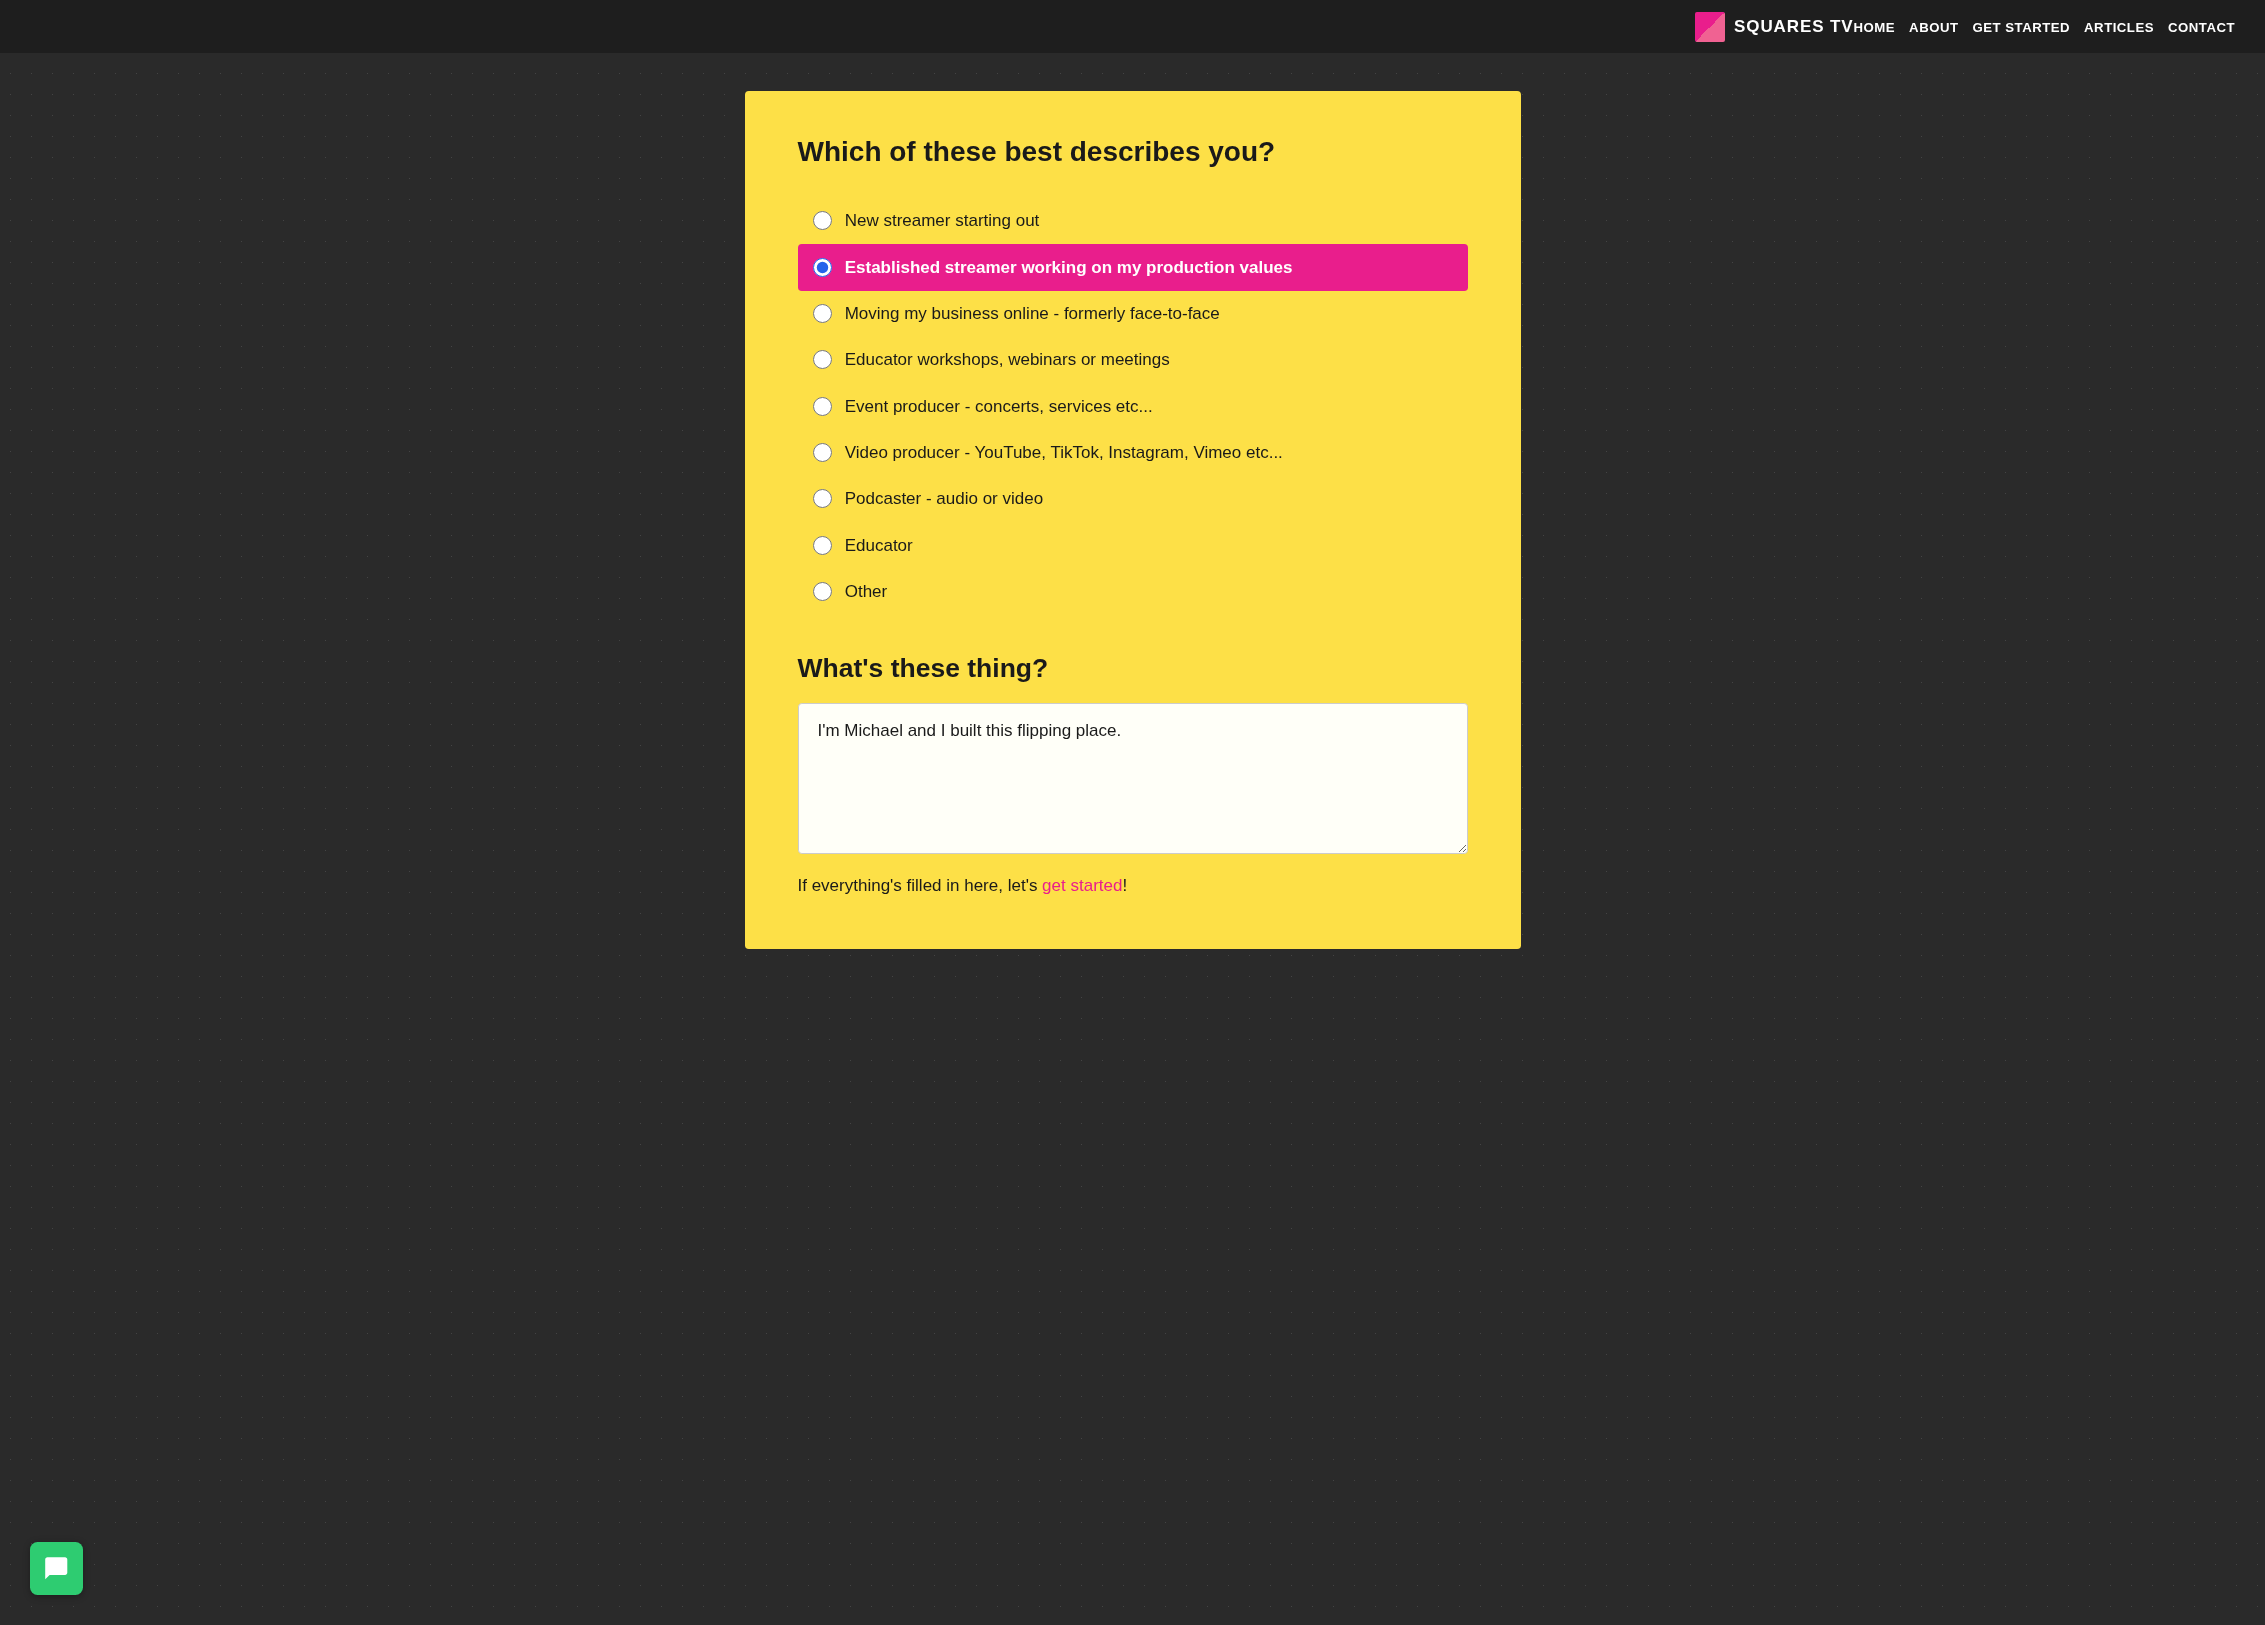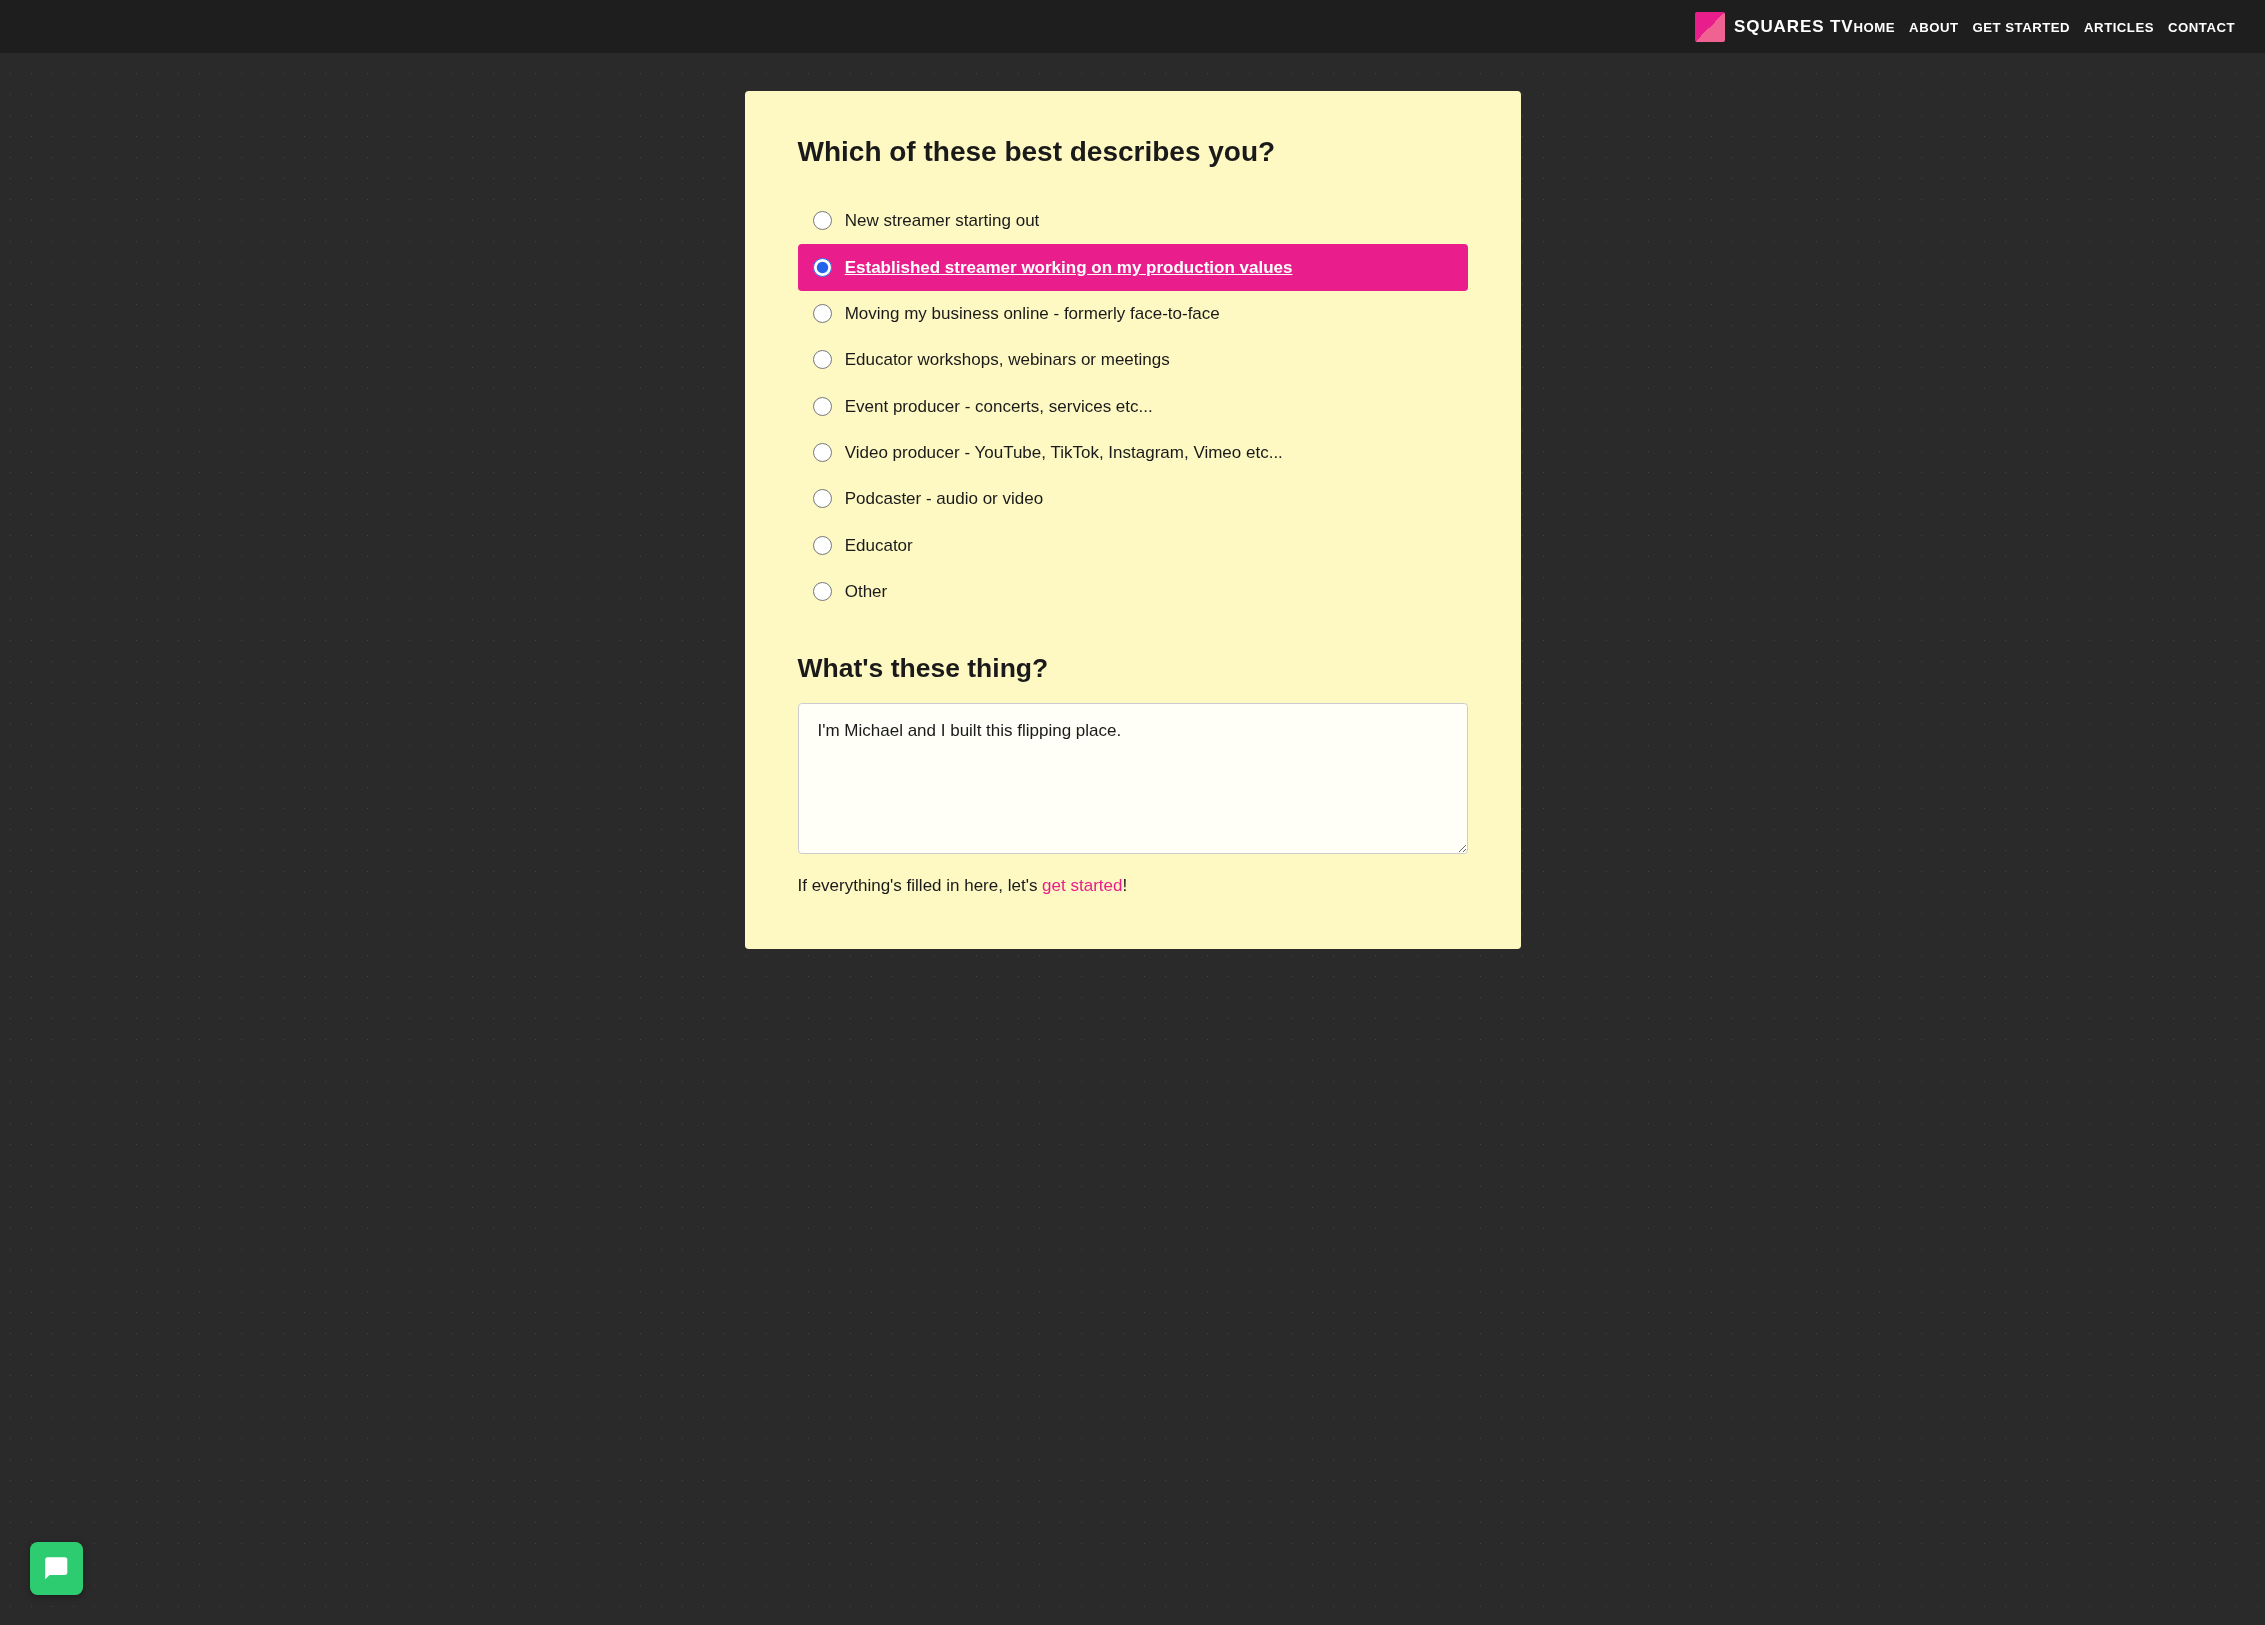--- a/index.html
+++ b/index.html
@@ -64,21 +64,21 @@
     }
 
     
     .page-wrapper {
       display: flex;
       justify-content: center;
       padding: 38px 19px 57px;
     }
 
     .content-card {
-      background-color: #fef9c3;
+      background-color: #fde047;
       border-radius: 3.8px;
       padding: 45px 53px 53px;
       width: 776px;
       max-width: 100%;
     }
 
     
     .question-title {
       font-size: 28px;
       font-weight: 800;
@@ -116,21 +116,20 @@
 
     .radio-option-label {
       font-size: 17px;
       color: #1a1a1a;
       font-weight: 400;
     }
 
     .radio-option.selected .radio-option-label {
       color: #ffffff;
       font-weight: 600;
-      text-decoration: underline;
     }
 
     
     .textarea-title {
       font-size: 26.5px;
       font-weight: 800;
       color: #1a1a1a;
       margin-bottom: 19px;
     }
 

